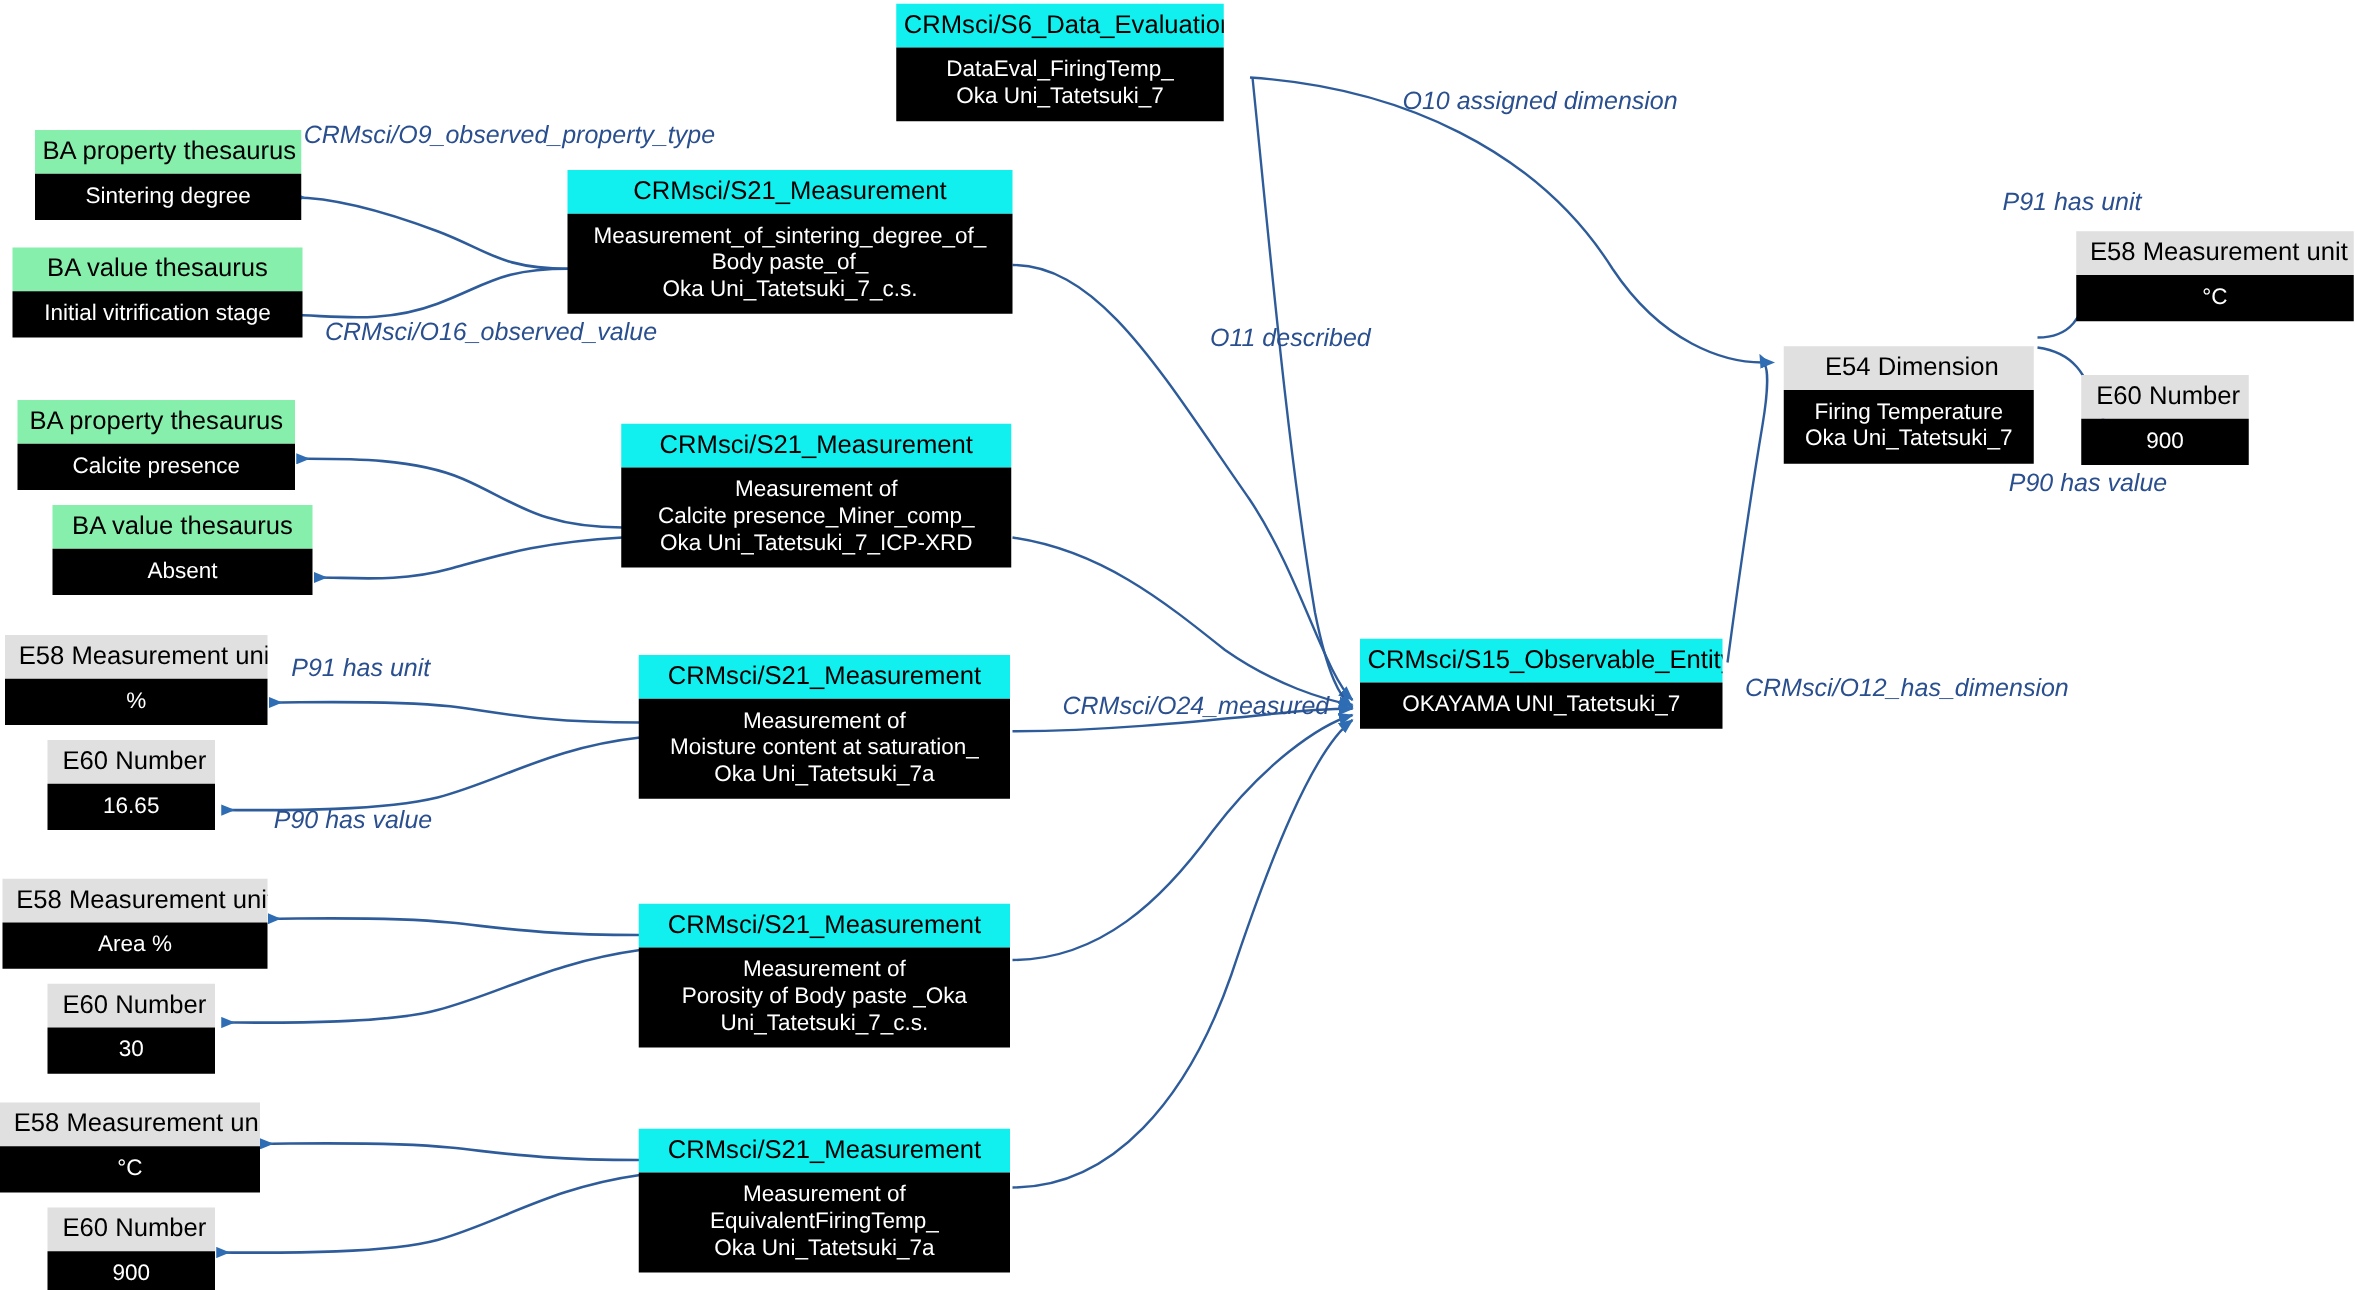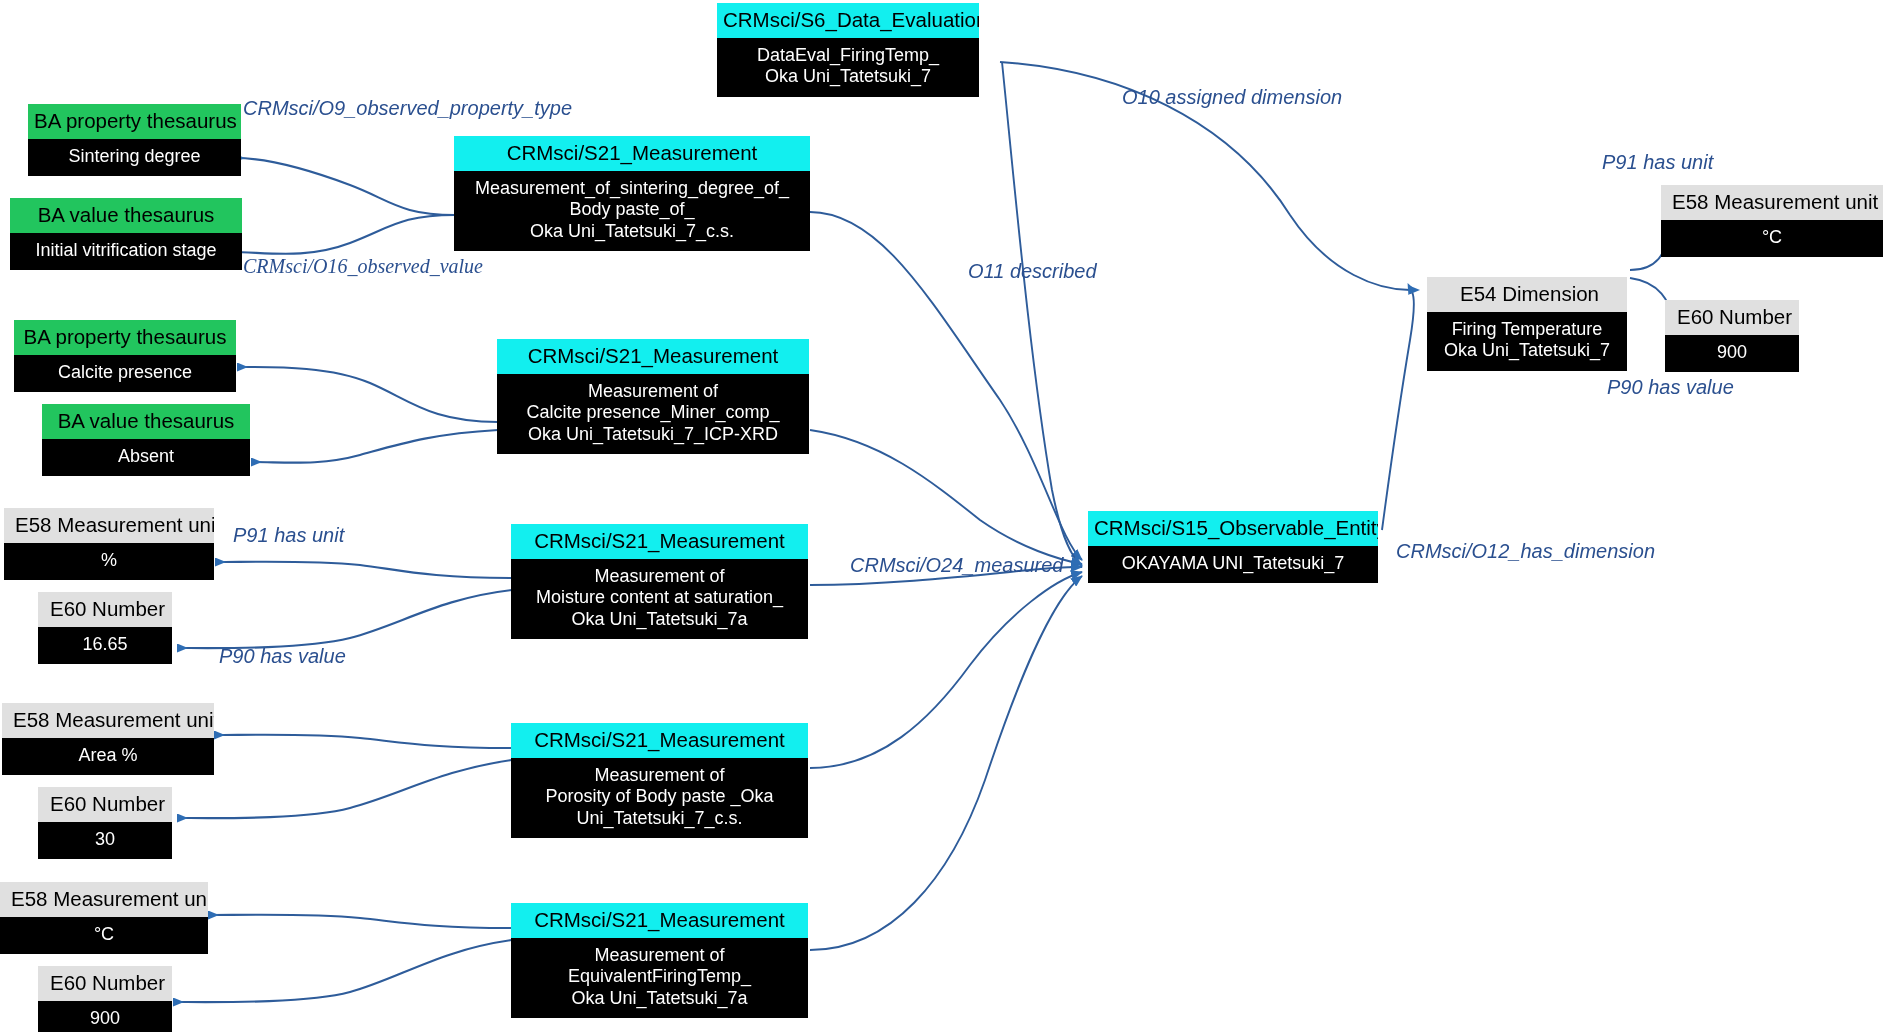--- a/index.html
+++ b/index.html
@@ -56,21 +56,21 @@
     box-sizing: border-box;
     width: 100%;
     background: #000000;
     color: #ffffff;
     padding: 7px 6px 9px 6px;
     font-size: 18px;
     white-space: pre-line;
   }
   
   .hdr.cyan  { background: #12efef; }
-  .hdr.pink  { background: #22c55e; }
+  .hdr.pink  { background: #86efac; }
   .hdr.grey  { background: #e0e0e0; padding-left: 11px; }
 
   
   .elabel {
     position: absolute;
     font-style: italic;
     font-size: 20px;
     color: #2a4f8f;
     white-space: nowrap;
     font-family: "Liberation Sans", sans-serif;
@@ -233,23 +233,23 @@
     <div class="body">°C</div>
   </div>
 
   <div class="node" style="left:1665px; top:300px; width:134px;">
     <div class="hdr grey">E60 Number</div>
     <div class="body">900</div>
   </div>
 
   <div class="elabel" style="left:243px; top:97px;">CRMsci/O9_observed_property_type</div>
 
-  <div class="elabel" style="left:243px; top:255px;font-family:Liberation Serif, serif;">CRMsci/O16_observed_value</div>
-
-  <div class="elabel" style="left:1122px; top:70px;margin-top:16px;">O10 assigned dimension</div>
+  <div class="elabel" style="left:260px; top:255px;">CRMsci/O16_observed_value</div>
+
+  <div class="elabel" style="left:1122px; top:70px;">O10 assigned dimension</div>
 
   <div class="elabel" style="left:968px; top:260px;">O11 described</div>
 
   <div class="elabel" style="left:1602px; top:151px;">P91 has unit</div>
 
   <div class="elabel" style="left:1607px; top:376px;">P90 has value</div>
 
   <div class="elabel" style="left:233px; top:524px;">P91 has unit</div>
 
   <div class="elabel" style="left:219px; top:645px;">P90 has value</div>

